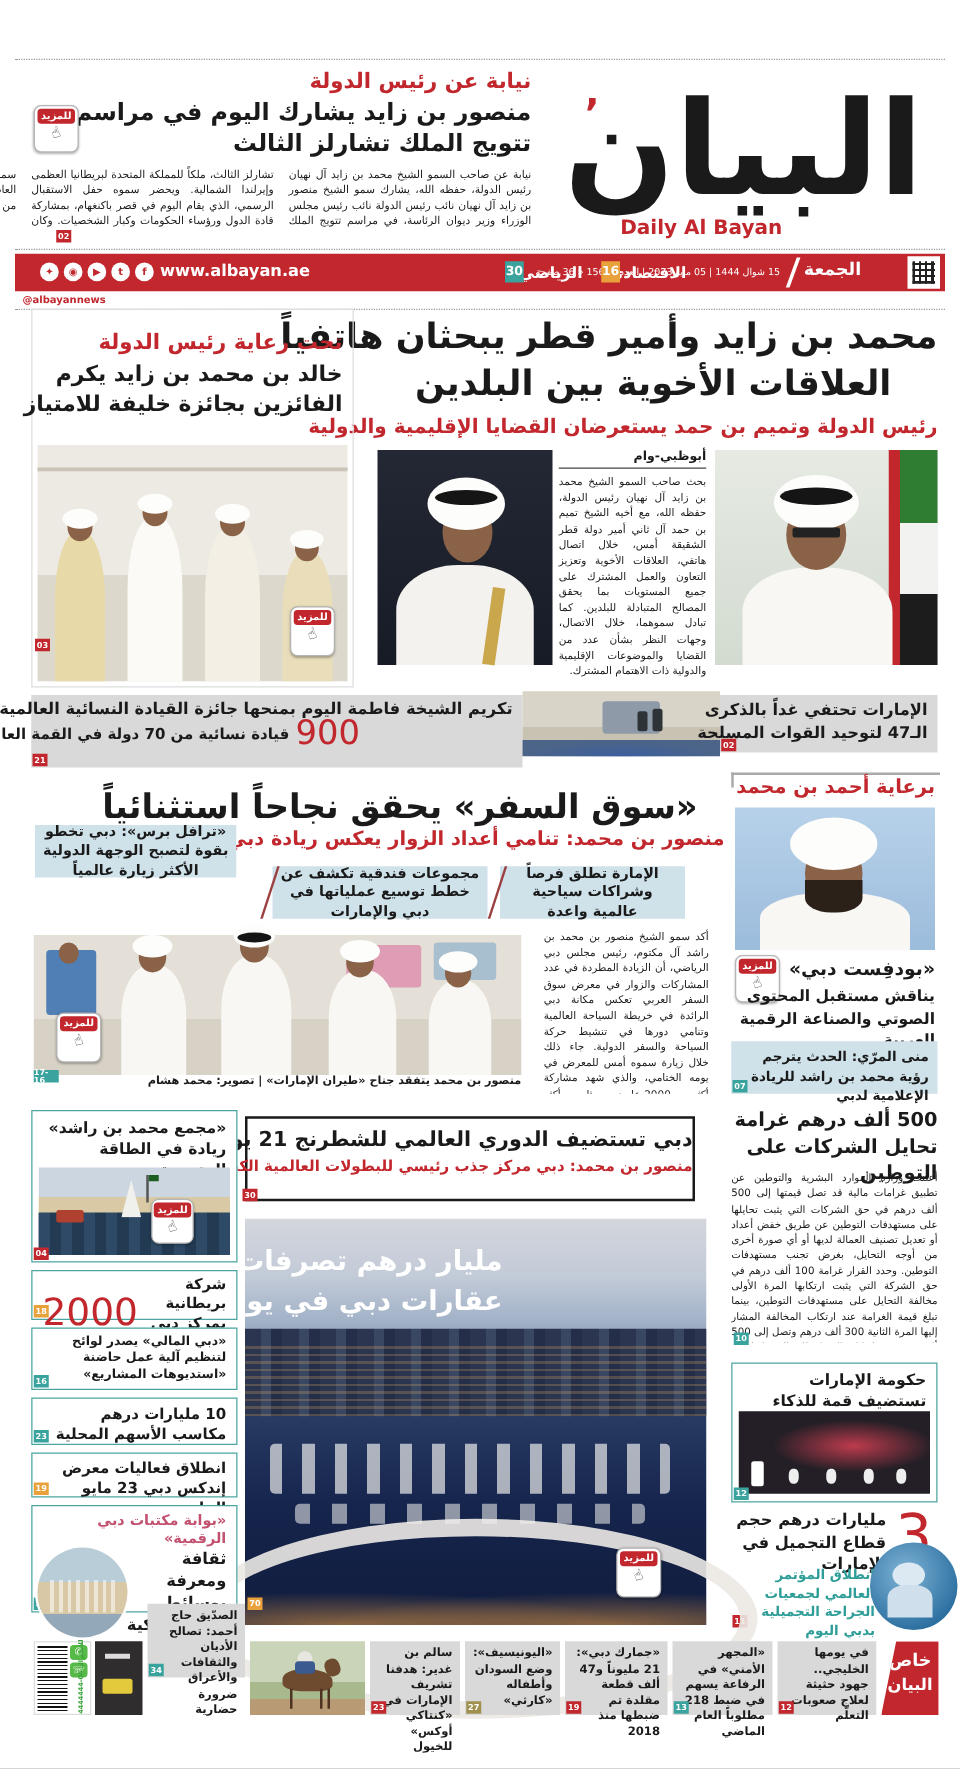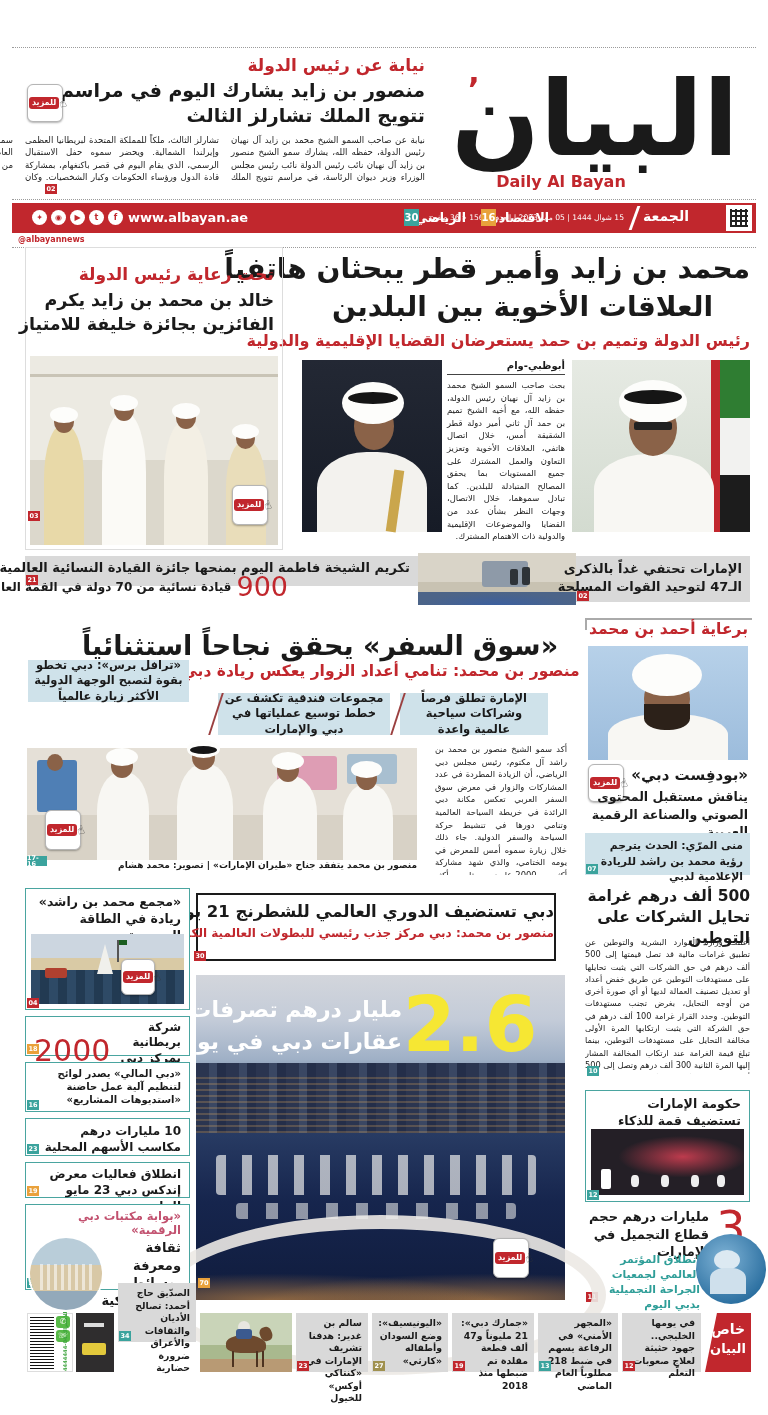--- a/index.html
+++ b/index.html
@@ -17,21 +17,21 @@
   .just{text-align:justify;direction:rtl}
   .nw{white-space:nowrap}
   .dot{border-top:1px dotted #9b9b9b}
   .gray{background:#d9d9d9}
   .blue{background:#cfe2ea}
   .tealbox{border:1px solid #4aa5a0;background:#fff}
   .badge{display:flex;align-items:center;justify-content:center;width:12px;height:10px;
          font-size:6.5px;font-weight:bold;color:#fff;background:#3ba39d;line-height:1}
   .badge.r{background:#c1272d}.badge.o{background:#e9a13b}.badge.ol{background:#a0914f}
   .badge.w{width:20px}
-  .more{display:flex;flex-direction:row;align-items:center;background:#fff;border:1px solid #b5b5b5;
+  .more{display:flex;flex-direction:column;align-items:center;background:#fff;border:1px solid #b5b5b5;
         border-radius:6px;box-shadow:0 1px 2px rgba(0,0,0,.3);padding:2px 1px;box-sizing:border-box}
   .more .chip{background:#c1272d;color:#fff;font-size:8px;font-weight:bold;border-radius:3px;
         padding:0 3px;line-height:12px;white-space:nowrap}
   .more .hand{font-size:12px;line-height:14px;color:#333;transform:rotate(-18deg)}
   .circ{border-radius:50%}
   .slash{width:2px;background:#9b4040;transform:skewX(-18deg)}
   .icon-circ{display:flex;align-items:center;justify-content:center;width:15px;height:15px;border-radius:50%;
         background:#fff;color:#c1272d;font-size:8px;font-weight:bold;line-height:1}
   .chipnum{display:flex;align-items:center;justify-content:center;color:#fff;font-size:10px;font-weight:bold}
   .head{position:absolute;background:#8a6248;border-radius:50%}
@@ -133,21 +133,21 @@
       <div class="head" style="left:206px;bottom:96px;width:19px;height:21px"></div>
       <div class="ghutra" style="left:202px;bottom:106px;width:27px;height:15px"></div>
     </div>
     <div class="ab more" style="right:14px;bottom:24px;width:36px;height:40px">
       <span class="chip">للمزيد</span>
       <span class="hand">☝</span>
     </div>
     <div class="ab badge r" style="left:2px;bottom:28px">03</div>
   </div>
 
-  <div class="ab gray" style="left:25px;top:556px;width:393px;height:30px">
+  <div class="ab gray" style="left:25px;top:556px;width:393px;height:58px">
     <div class="ab b rt rtl nw" style="right:8px;top:4px;width:380px;font-size:13px">تكريم الشيخة فاطمة اليوم بمنحها جائزة القيادة النسائية العالمية</div>
     <div class="ab rtl" style="right:130px;top:18px;display:flex;align-items:center;gap:5px">
       <span class="b red ltr" style="font-size:27px;line-height:26px;font-weight:normal">900</span>
       <span class="b rt nw" style="font-size:12px">قيادة نسائية من 70 دولة في القمة العالمية للمرأة بدبي</span>
     </div>
     <div class="ab badge r" style="left:1px;bottom:1px">21</div>
   </div>
 
   <div class="ab" style="left:418px;top:553px;width:158px;height:52px;background:linear-gradient(180deg,#d9d4c8 0 55%,#c8c2b2 55% 75%,#4c6488 75% 100%)">
     <div class="ab" style="left:64px;top:8px;width:46px;height:26px;background:#8e9aa8;border-radius:3px"></div>
@@ -249,21 +249,20 @@
   </div>
   <div class="ab badge r" style="left:194px;top:951px">30</div>
 
   <div class="ab" style="left:196px;top:975px;width:369px;height:325px;background:linear-gradient(180deg,#d3d6dc 0%,#c3cbd8 14%,#9fb0c6 26%,#2c4068 44%,#16254d 70%,#101c3d 100%)">
     <div class="ab" style="left:0;top:88px;width:100%;height:70px;background:repeating-linear-gradient(90deg,#2b3550 0 13px,#3a4763 13px 21px,#242e49 21px 30px)"></div>
     <div class="ab" style="left:0;top:98px;width:100%;height:60px;background:repeating-linear-gradient(0deg,rgba(255,188,92,.22) 0 2px,transparent 2px 6px)"></div>
     <div class="ab" style="left:-40px;top:240px;width:450px;height:160px;border:14px solid rgba(236,233,228,.9);border-radius:50%;box-sizing:border-box"></div>
     <div class="ab" style="left:20px;top:180px;width:320px;height:40px;background:repeating-linear-gradient(90deg,rgba(240,240,238,.85) 0 10px,transparent 10px 26px);border-radius:4px;opacity:.8"></div>
     <div class="ab" style="left:40px;top:228px;width:280px;height:16px;background:repeating-linear-gradient(90deg,rgba(240,240,238,.8) 0 12px,transparent 12px 30px);border-radius:4px;opacity:.7"></div>
     <div class="ab" style="left:0;bottom:0;width:100%;height:34px;background:radial-gradient(ellipse at 20% 100%,rgba(255,170,70,.5),transparent 55%),radial-gradient(ellipse at 80% 100%,rgba(255,170,70,.5),transparent 55%)"></div>
-    <div class="ab ltr" style="left:204px;top:8px;width:140px;font-size:76px;font-weight:bold;color:#f6e733;text-align:center;line-height:84px">2.6</div>
     <div class="ab b rt rtl nw" style="left:10px;top:22px;width:196px;font-size:22px;color:#fff">مليار درهم تصرفات</div>
     <div class="ab b rt rtl nw" style="left:10px;top:54px;width:196px;font-size:22px;color:#fff">عقارات دبي في يوم</div>
     <div class="ab more" style="right:36px;bottom:22px;width:36px;height:40px">
       <span class="chip">للمزيد</span>
       <span class="hand">☝</span>
     </div>
     <div class="ab badge o" style="left:2px;bottom:12px">70</div>
   </div>
 
   <div class="ab tealbox" style="left:25px;top:888px;width:165px;height:122px;box-sizing:border-box">

